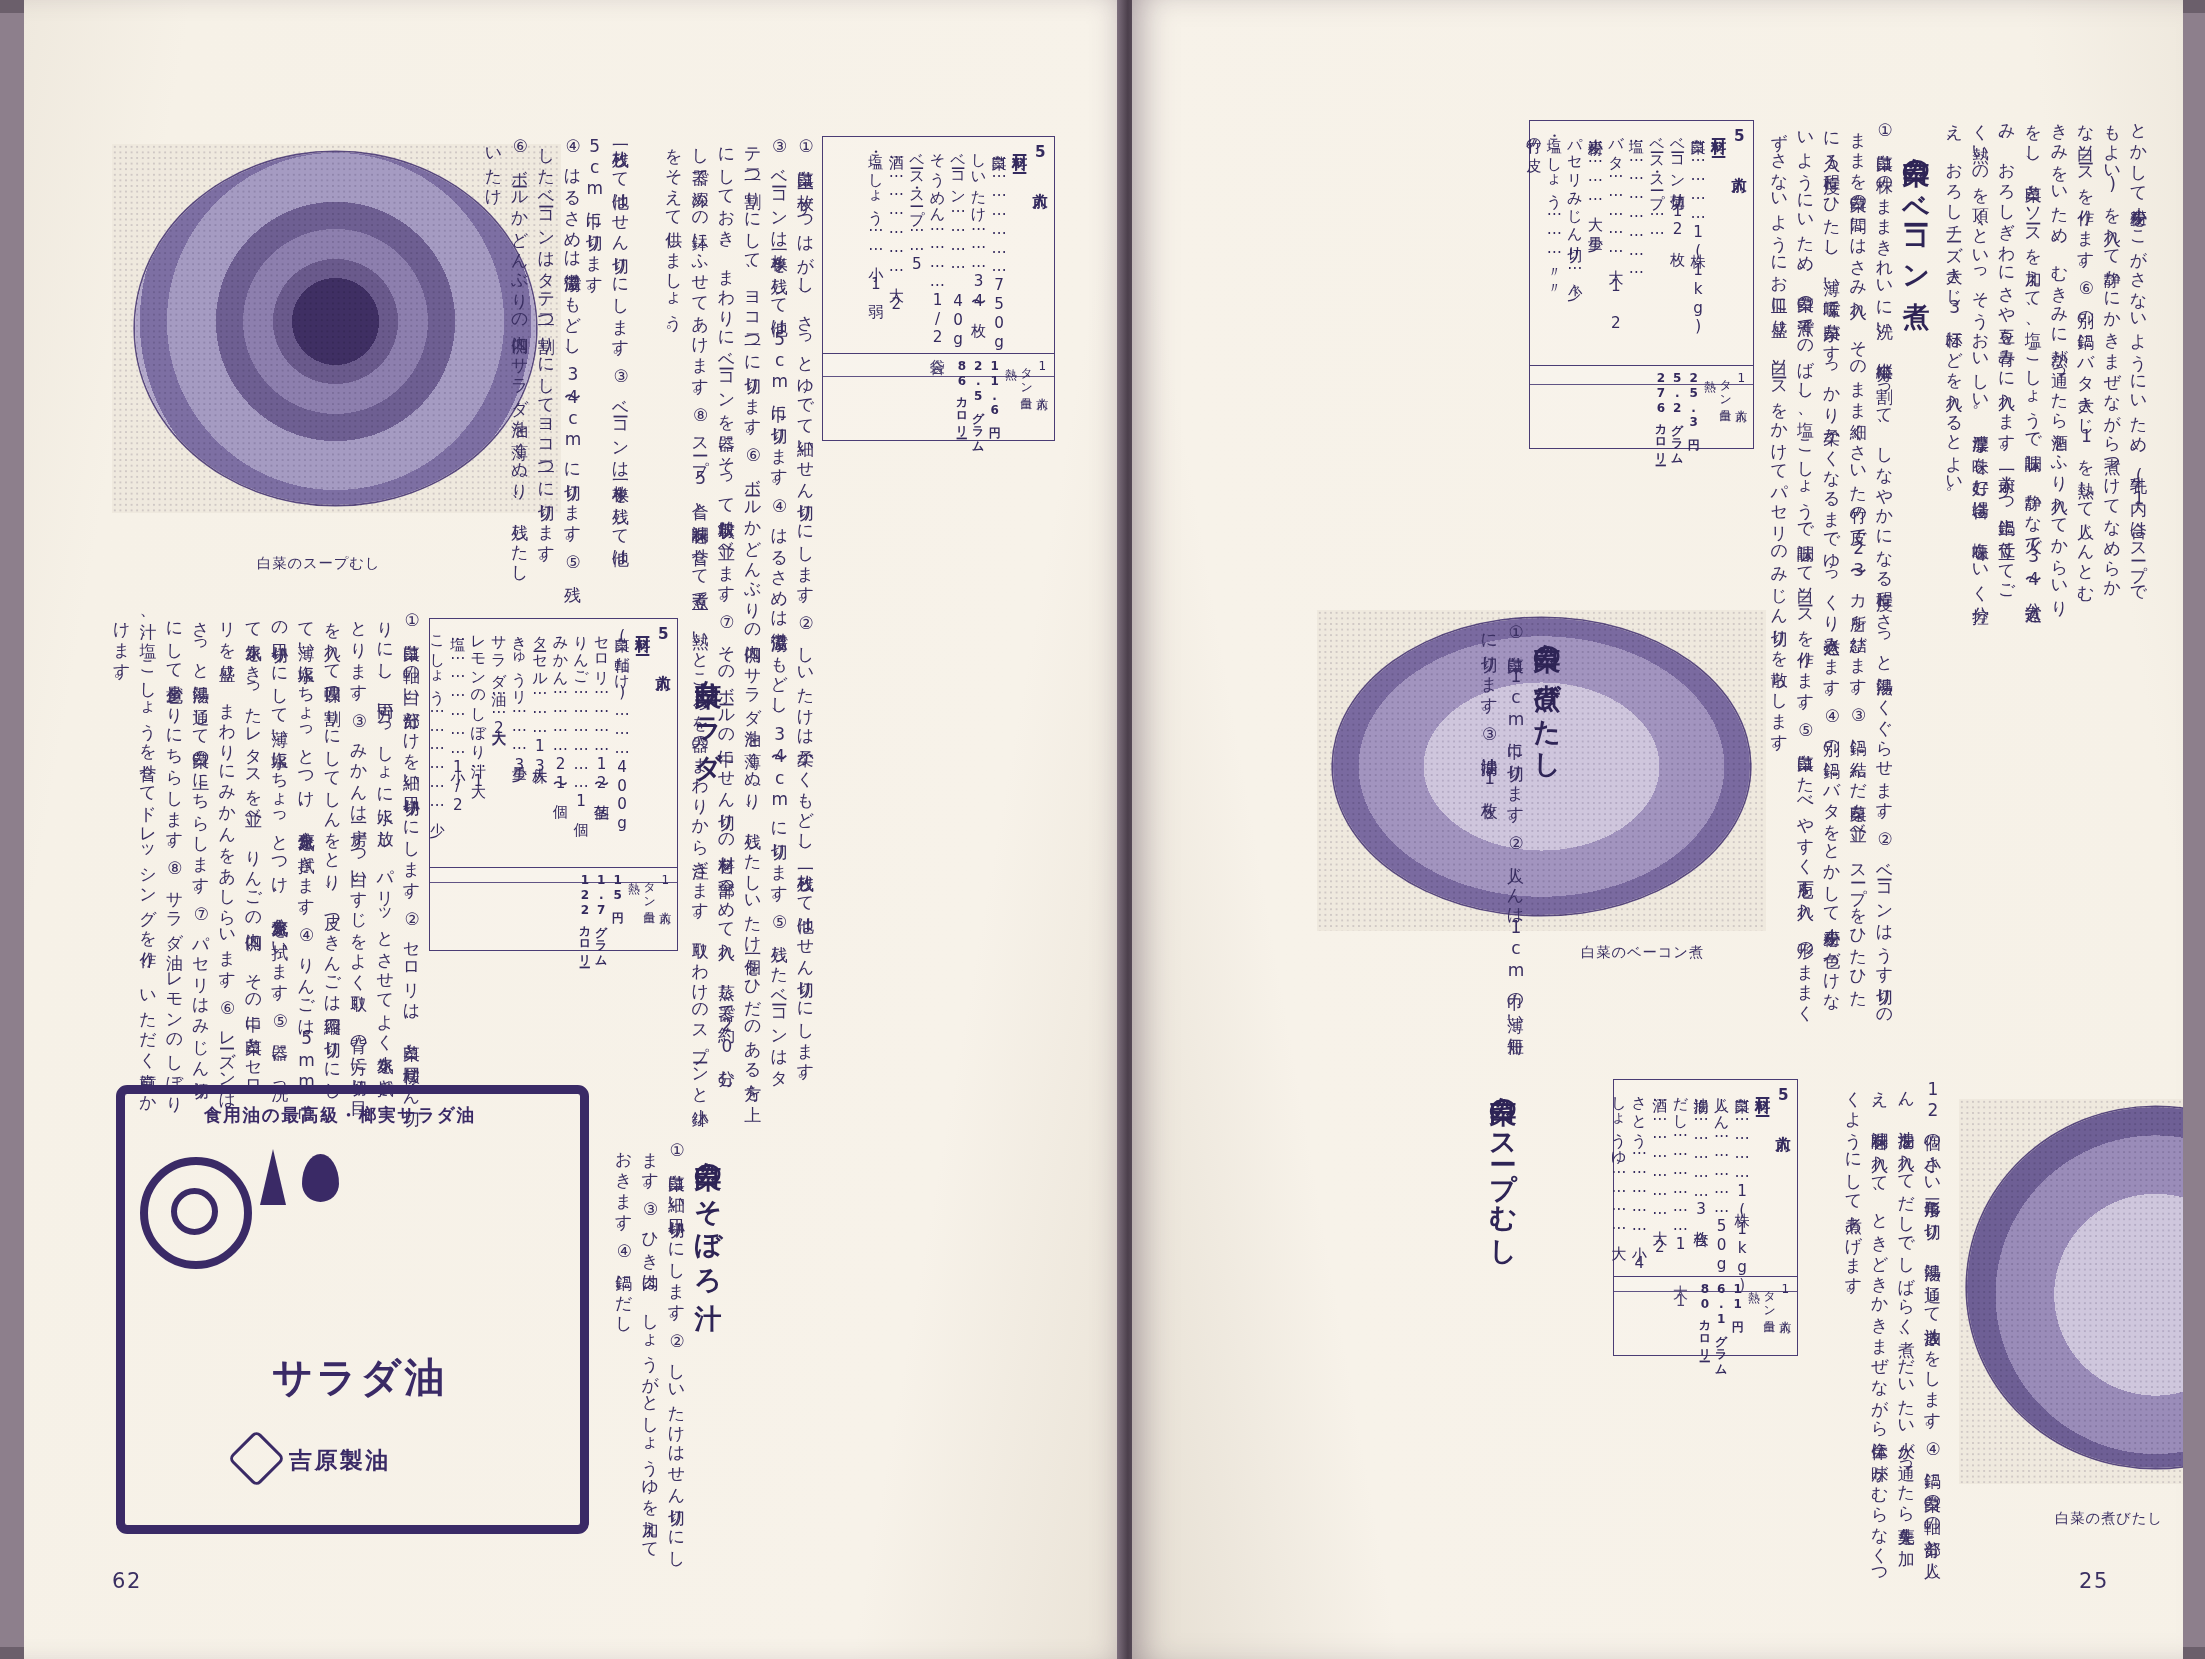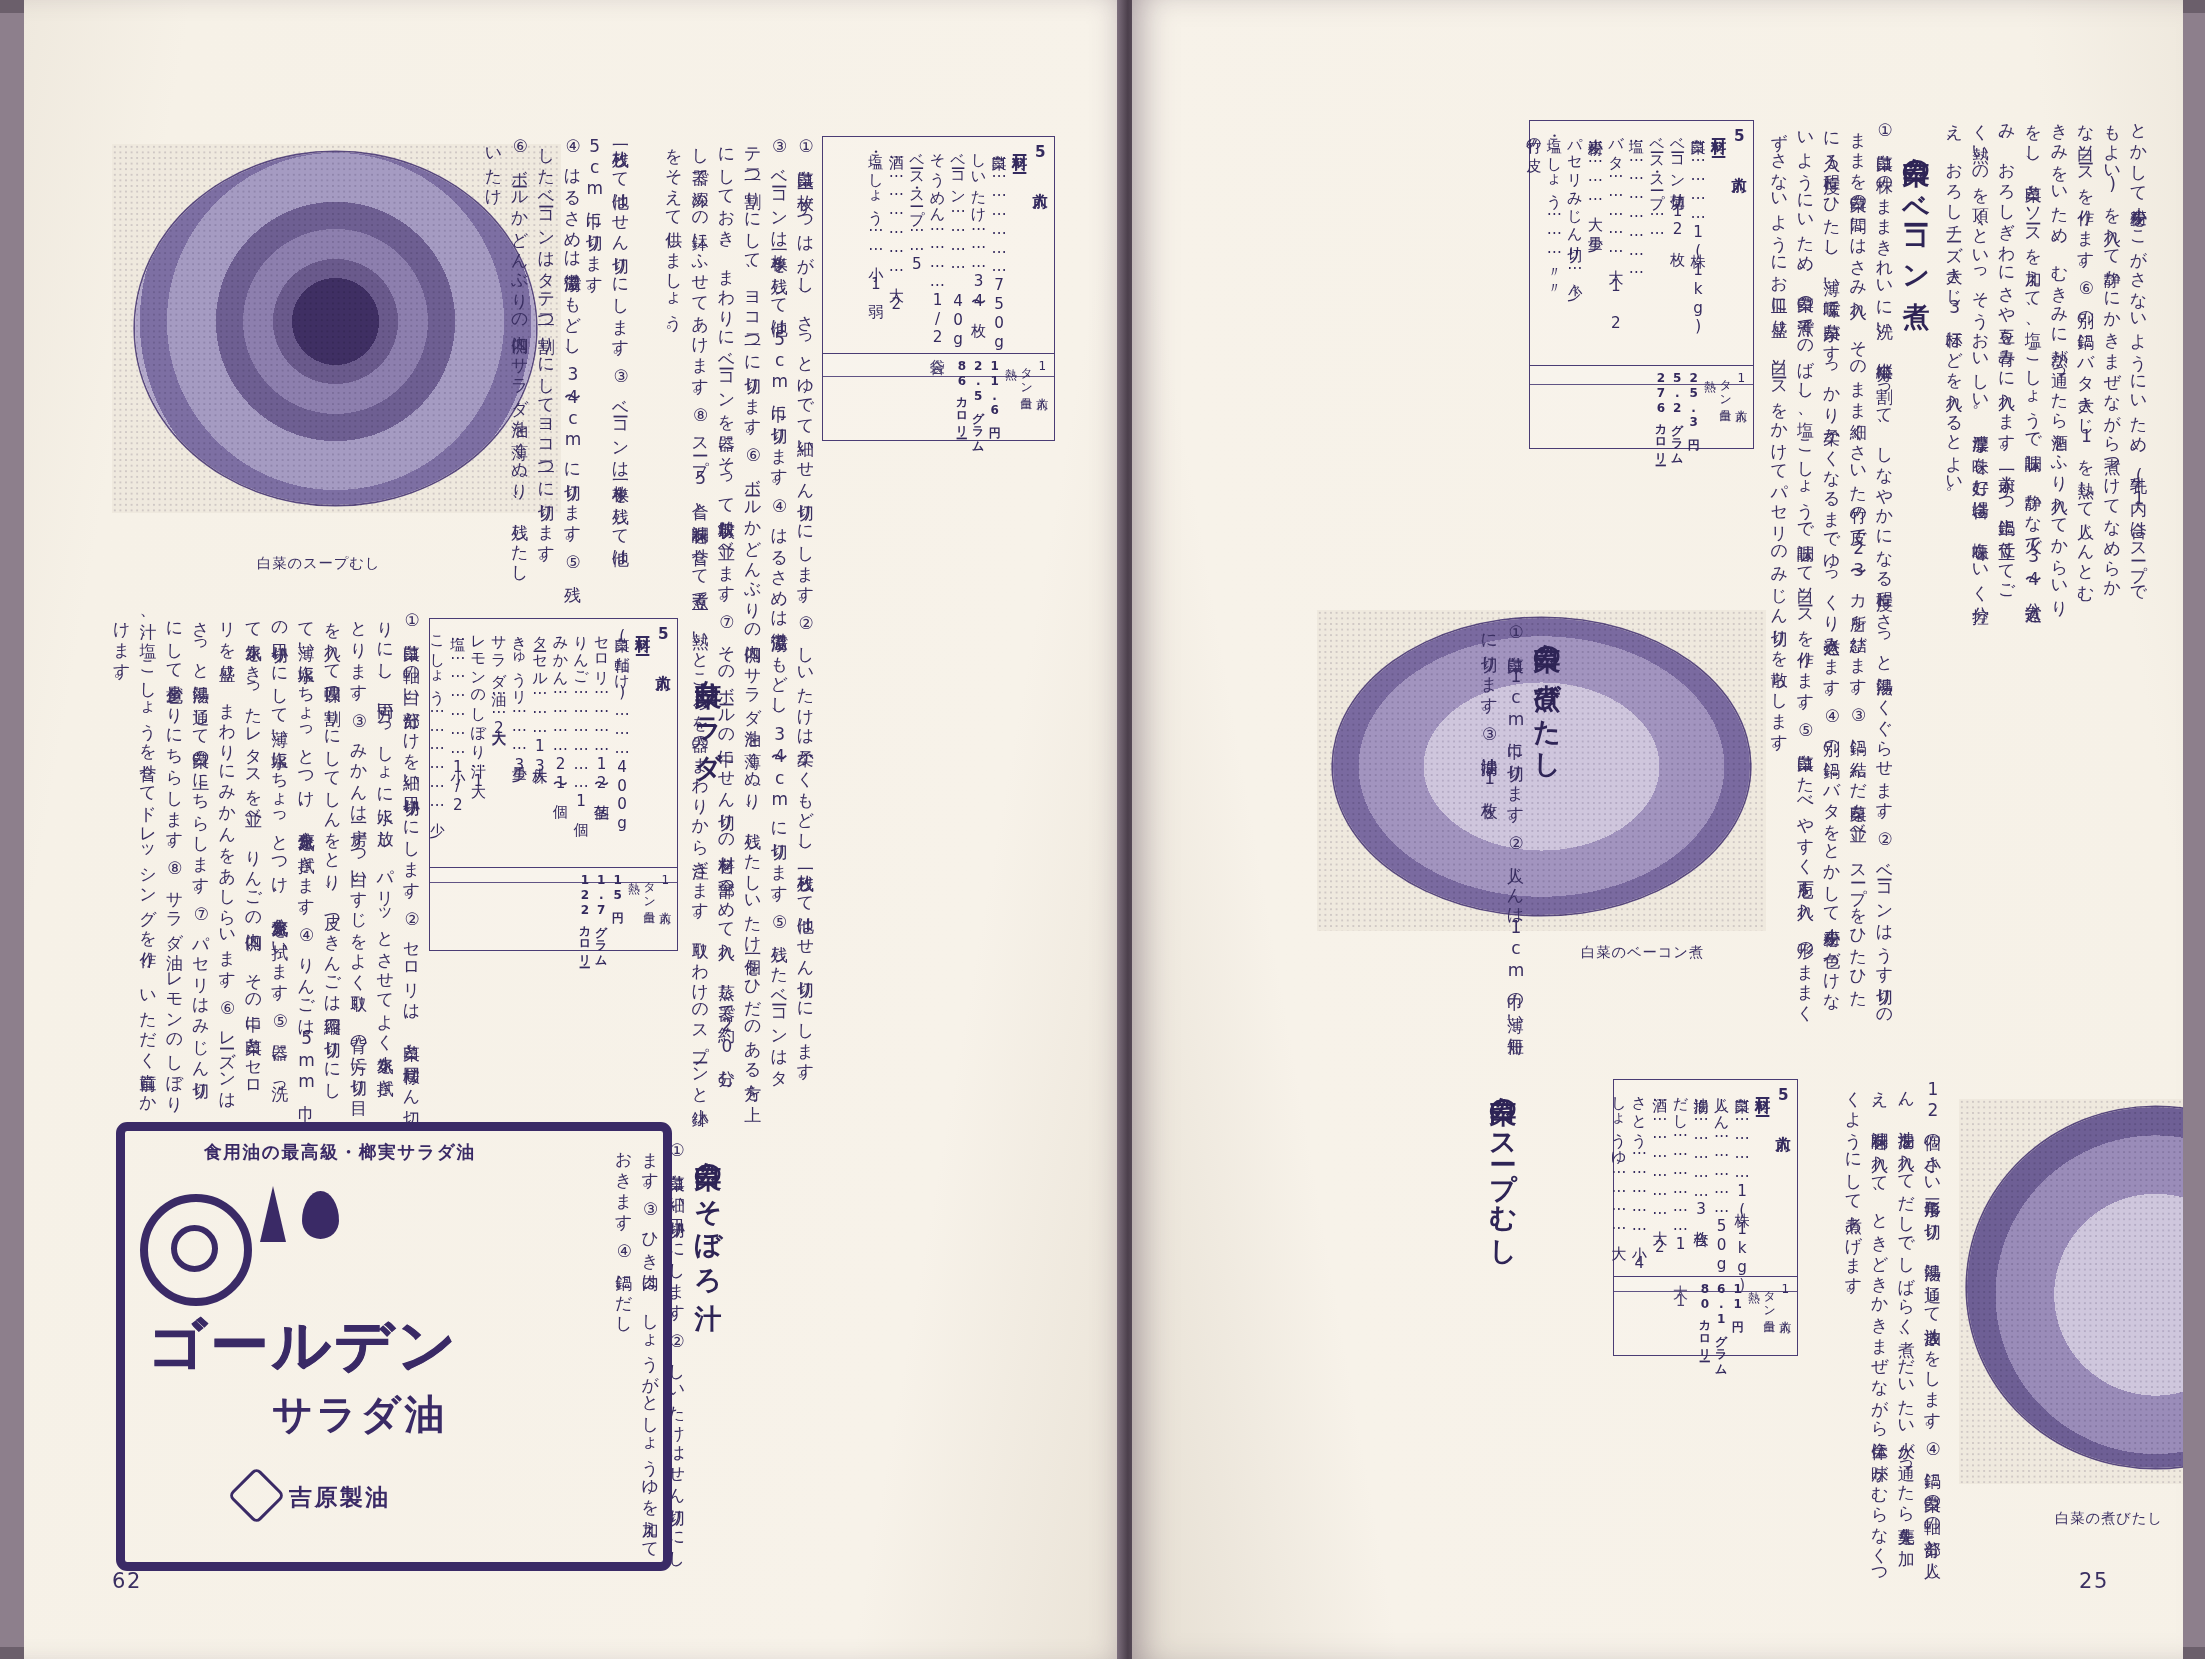--- a/index.html
+++ b/index.html
@@ -286,27 +286,26 @@
         <div class="irow b" style="font-size:12px; font-weight:bold;">1.7グラム</div>
         <div class="irow b" style="font-size:12px; font-weight:bold;">122カロリー</div>
       </div>
     </div>
 
     <div class="vtext body-col" style="left:104px; top:610px; width:297px; height:498px;">①白菜は軸の白い部分だけを細い小口切りにします。②セロリは、白菜と同様せん切りにし、両方いっしょに水に放し、パリッとさせてよく水気を拭きとります。③みかんは一房ずつ白いすじをよく取り、背の方に切り目を入れて蝶四つ割りにしてしんをとり、皮つきんごは縦四つ切りにして薄い塩水にちょっとつけ、充分水気を拭きます。④りんごは5mm巾の小口切りにして薄い塩水にちょっとつけ、充分水気を拭います。⑤器に、洗って水気をきったレタスを並べ、りんごの内側に、その中に白菜とセロリを盛り、まわりにみかんをあしらいます。⑥レーズンはさっと熱湯に通して白菜の上にちらします。⑦パセリはみじん切りにして少量色どりにちらします。⑧サラダ油、レモンのしぼり汁、塩、こしょうを合せてドレッシングを作り、いただく直前にかけます。</div>
 
     <div class="heading" style="left:666px; top:1140px;">白菜のそぼろ汁</div>
     <div class="vtext body-col" style="left:590px; top:1140px; width:76px; height:425px;">①白菜は細い小口切りにします。②しいたけはせん切りにします。③ひき肉は、しょうがとしょうゆを加えておきます。④鍋にだし</div>
 
-    <div class="ad" style="left:92px; top:1122px; width:556px; height:449px;text-decoration:underline;">
+    <div class="ad" style="left:92px; top:1085px; width:473px; height:449px;text-decoration:underline;">
       <div class="frame"></div>
       <div class="band" style="left:88px; top:17.7px;">食用油の最高級・榔実サラダ油</div>
       <div class="bottle" style="left:24px; top:72px;"></div>
       <div class="fork" style="left:144px; top:64px;"></div>
       <div class="drop" style="left:186px; top:69px;"></div>
-      <div class="brand" style="left:32px; top:185px;">ゴールデン</div>
       <div class="brand2" style="left:156px; top:265px;">サラダ油</div>
       <div class="logo-circle" style="left:120px; top:353px;"></div>
       <div class="maker" style="left:173px; top:360px;">吉原製油</div>
     </div>
 
     <div class="pageno" style="left:88px; top:1569px;">62</div>
   </div>
 
   <div class="gutter"></div>
 

